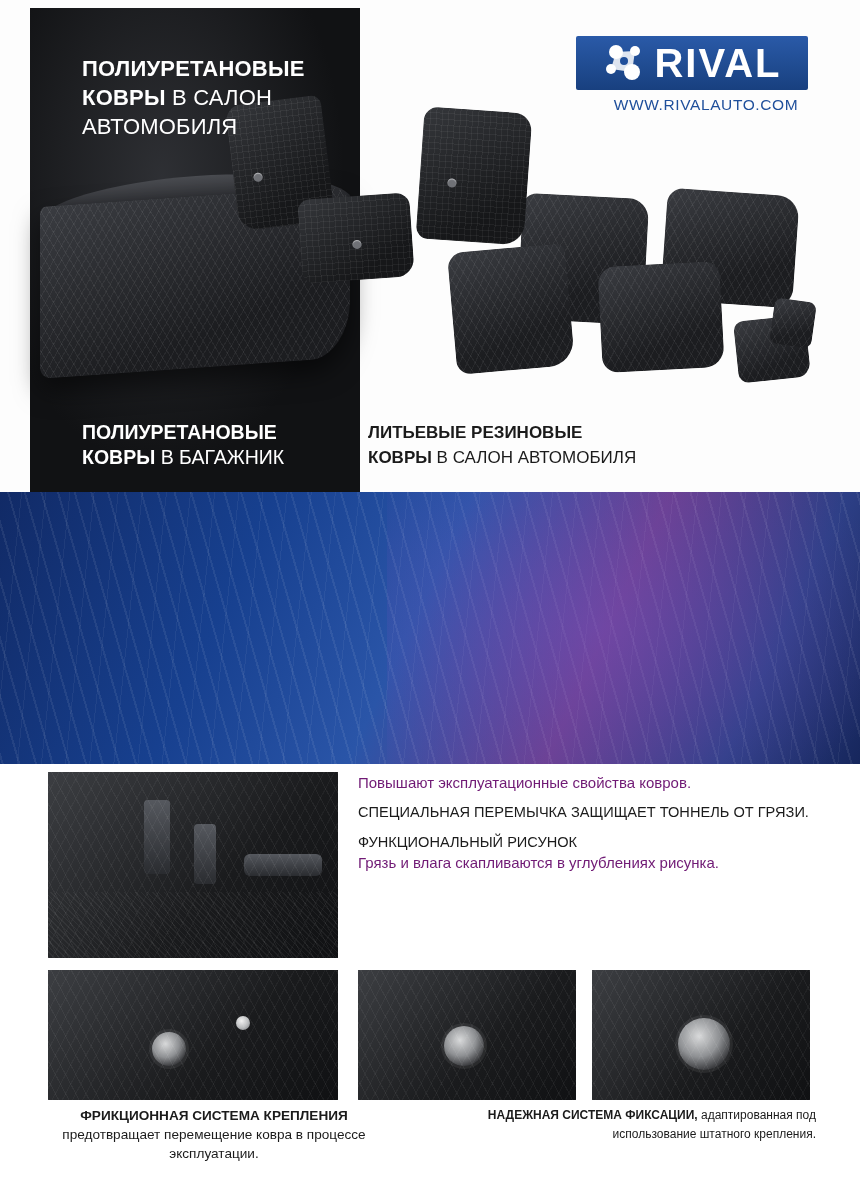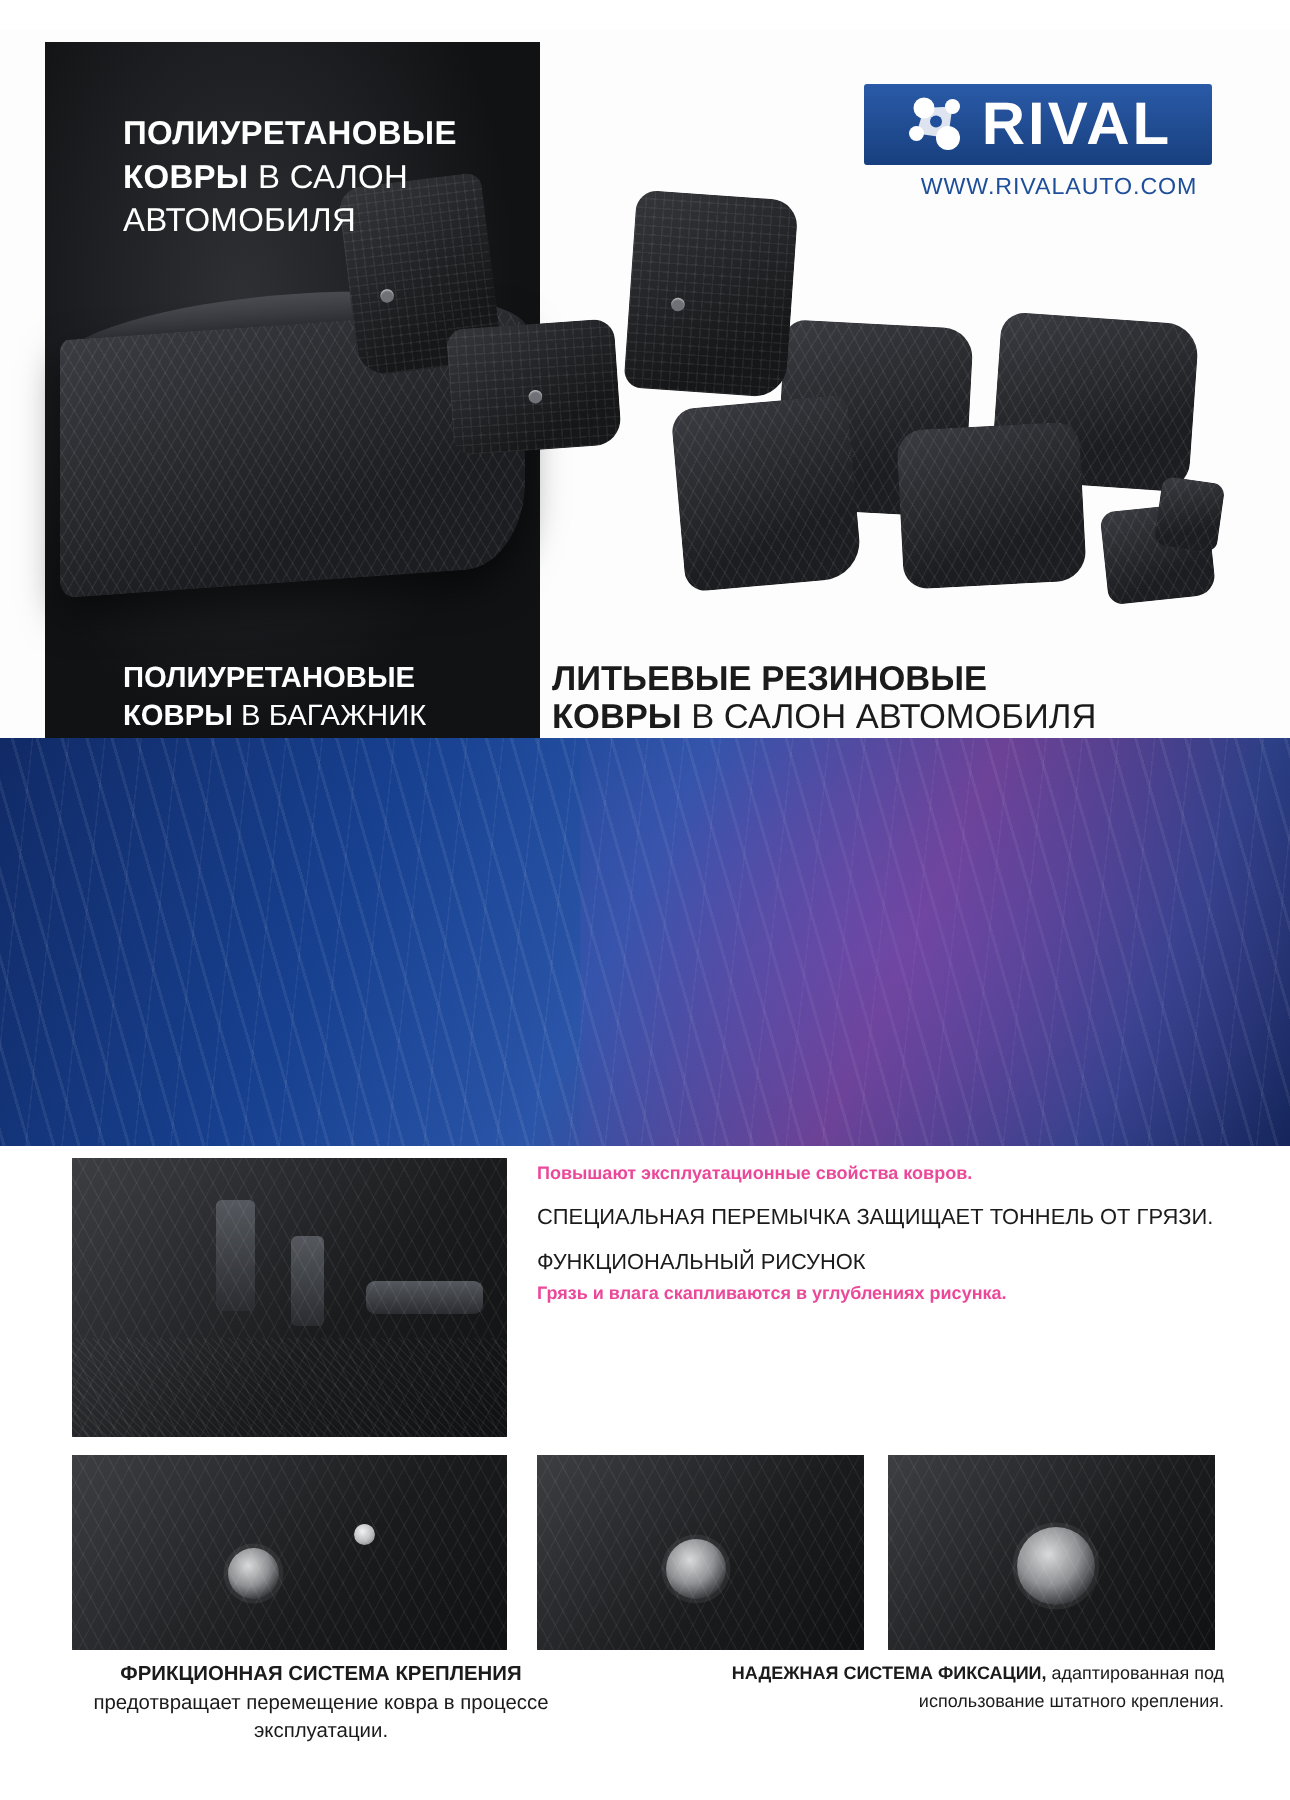--- a/index.html
+++ b/index.html
@@ -15,21 +15,20 @@
     background: #ffffff;
   }
 
   
   .hero {
     position: absolute;
     left: 0; top: 0;
     width: 860px; height: 492px;
     background: #ffffff;
     overflow: hidden;
-    margin-top: 20px;
   }
   
   .hero-inner {
     position: absolute;
     left: 0; top: 0; right: 0; bottom: 0;
     background: #fdfdfd;
   }
   
   .hero-dark-panel {
     position: absolute;
@@ -68,21 +67,21 @@
     text-transform: uppercase;
     z-index: 6;
   }
   .hero-caption-left b { font-weight: 700; }
 
   .hero-caption-right {
     position: absolute;
     left: 368px; top: 420px;
     width: 420px;
     color: #1b1b1b;
-    font-size: 23px;
+    font-size: 17px;
     line-height: 25px;
     font-weight: 400;
     text-transform: uppercase;
     z-index: 6;
   }
   .hero-caption-right b { font-weight: 700; }
 
   
   .logo-box {
     position: absolute;
@@ -271,25 +270,24 @@
   }
   .bullet { margin-bottom: 11px; }
   .bullet-head {
     color: #1b1b1b;
     font-size: 14.6px;
     line-height: 19px;
     text-transform: uppercase;
   }
   .bullet-head b { font-weight: 700; }
   .bullet-sub {
-    color: #ec4899;
-    font-size: 12px;
+    color: #701a75;
+    font-size: 15px;
     line-height: 19px;
     margin-top: 1px;
-    font-weight: bold;
   }
 
   .cap-left {
     position: absolute;
     left: 44px; top: 342px;
     width: 340px;
     color: #1b1b1b;
     font-size: 13.6px;
     line-height: 19px;
     text-align: center;

